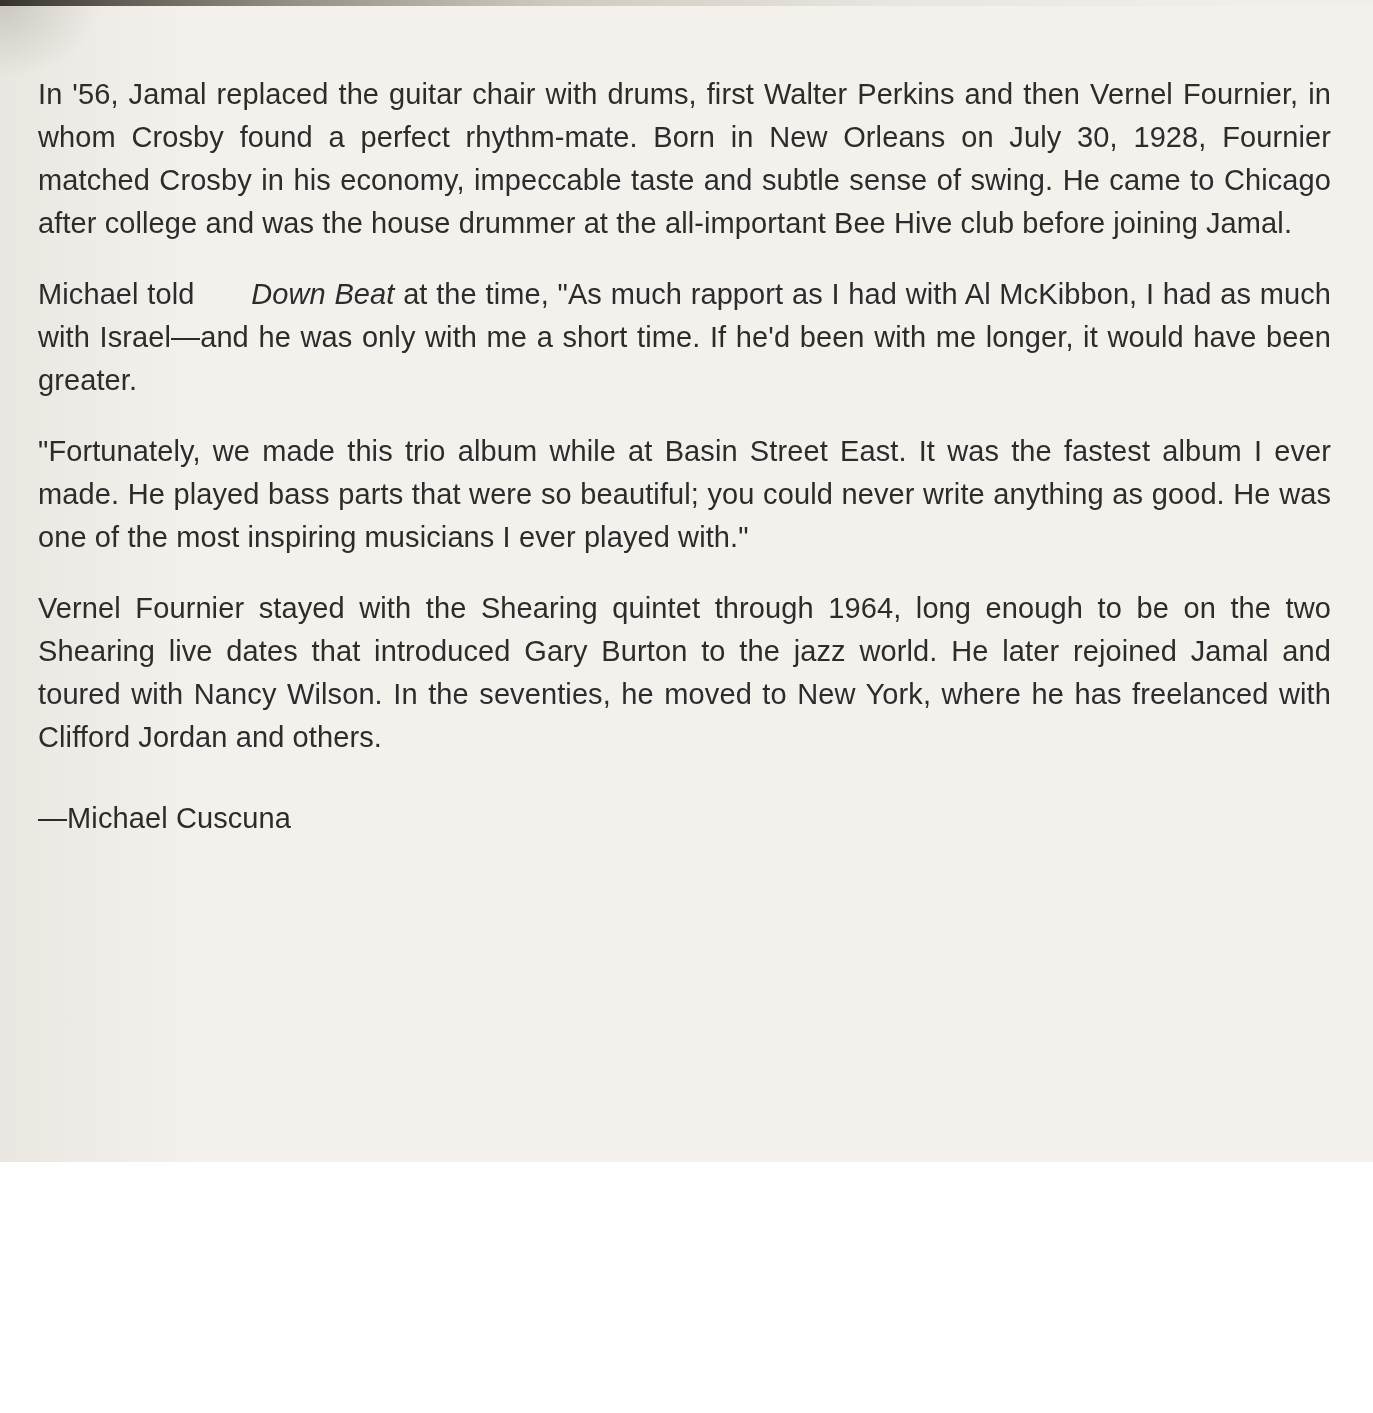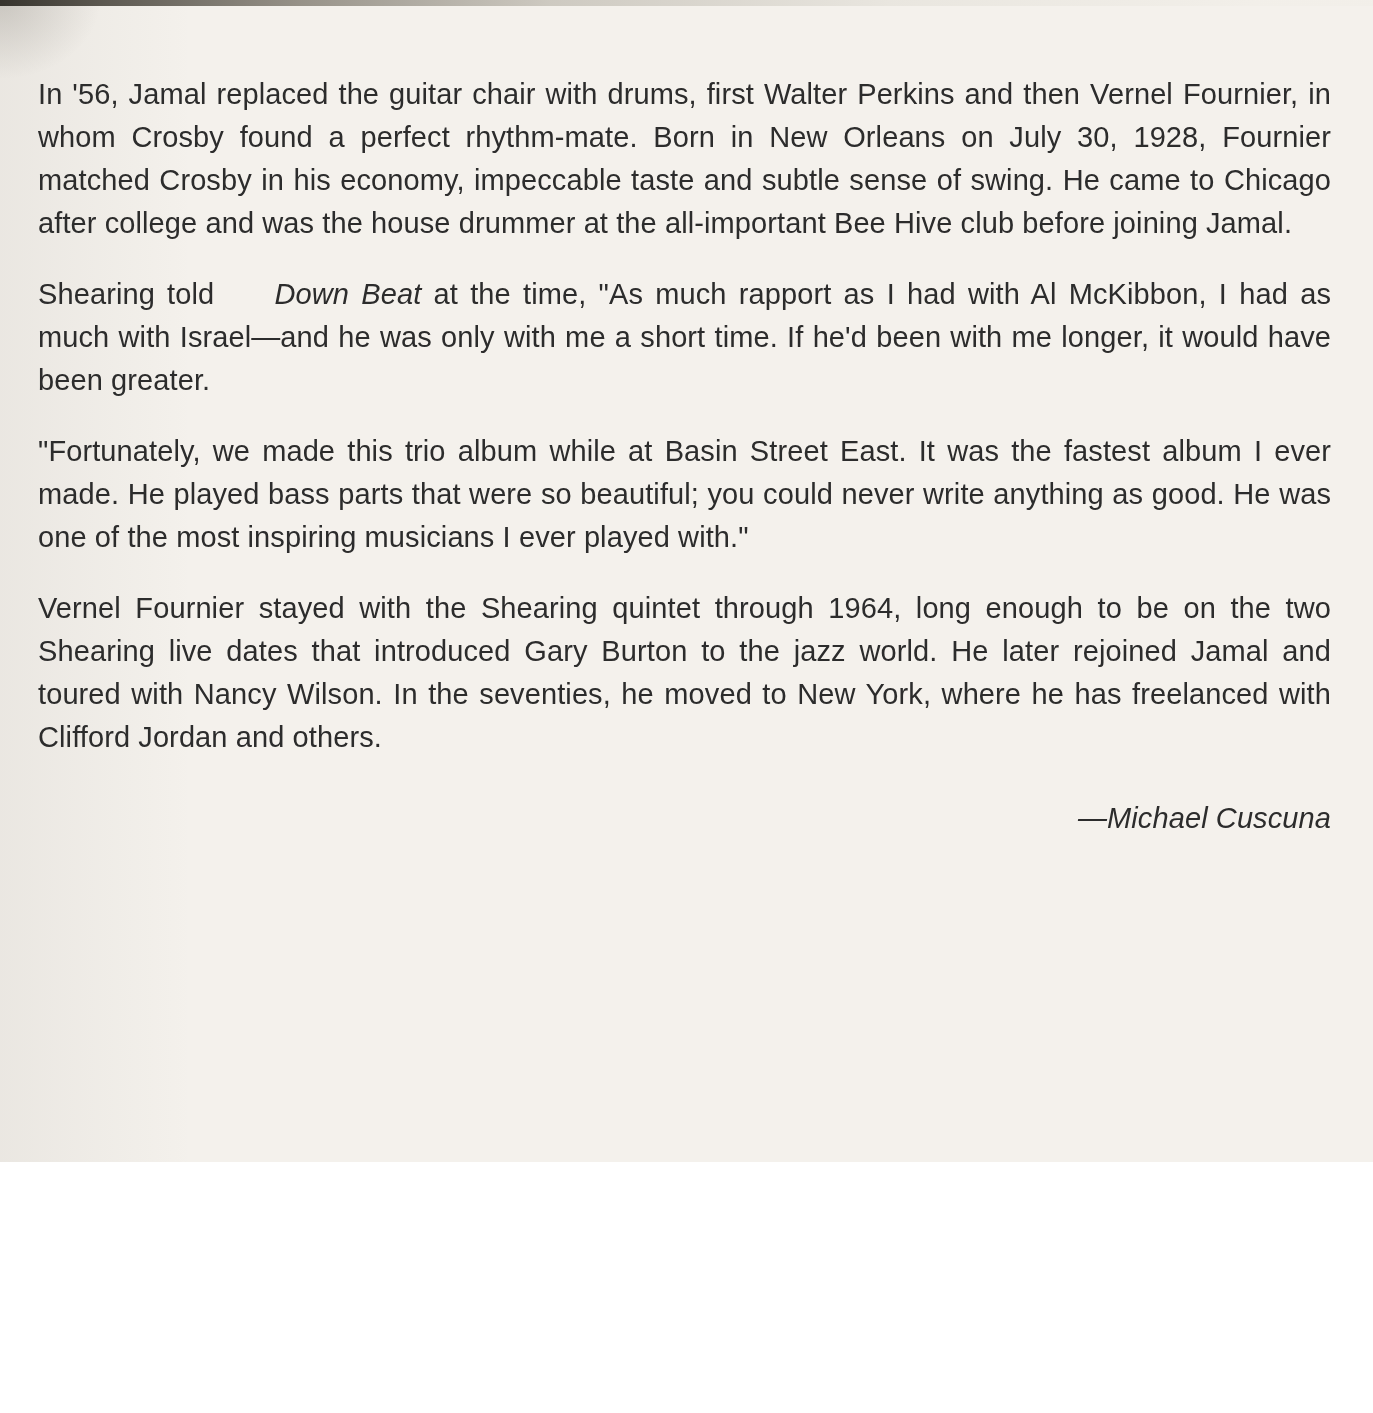--- a/index.html
+++ b/index.html
@@ -44,29 +44,27 @@
   }
   .body-para em {
     font-style: italic;
     margin-left: 48px;
   }
   .signature {
     margin: 38px 0 0 0;
     font-size: 29px;
     line-height: 43px;
     letter-spacing: 0.1px;
-    text-align: right;
-    font-style: italic;
   }
 </style>
 </head>
 <body>
 
 <div class="page">
   <div class="scan-edge-top"></div>
   <main class="text-block">
     <p class="body-para">In '56, Jamal replaced the guitar chair with drums, first Walter Perkins and then Vernel Fournier, in whom Crosby found a perfect rhythm-mate. Born in New Orleans on July 30, 1928, Fournier matched Crosby in his economy, impeccable taste and subtle sense of swing. He came to Chicago after college and was the house drummer at the all-important Bee Hive club before joining Jamal.</p>
-    <p class="body-para"><span>Shearing told </span><em>Down Beat</em><span> at the time, "As much rapport as I had with Al McKibbon, I had as much with Israel—and he was only with me a short time. If he'd been with me longer, it would have been greater.</span></p>
+    <p class="body-para"><span>Michael told </span><em>Down Beat</em><span> at the time, "As much rapport as I had with Al McKibbon, I had as much with Israel—and he was only with me a short time. If he'd been with me longer, it would have been greater.</span></p>
     <p class="body-para">"Fortunately, we made this trio album while at Basin Street East. It was the fastest album I ever made. He played bass parts that were so beautiful; you could never write anything as good. He was one of the most inspiring musicians I ever played with."</p>
     <p class="body-para">Vernel Fournier stayed with the Shearing quintet through 1964, long enough to be on the two Shearing live dates that introduced Gary Burton to the jazz world. He later rejoined Jamal and toured with Nancy Wilson. In the seventies, he moved to New York, where he has freelanced with Clifford Jordan and others.</p>
     <p class="signature">—Michael Cuscuna</p>
   </main>
 </div>
 
 </body></html>

